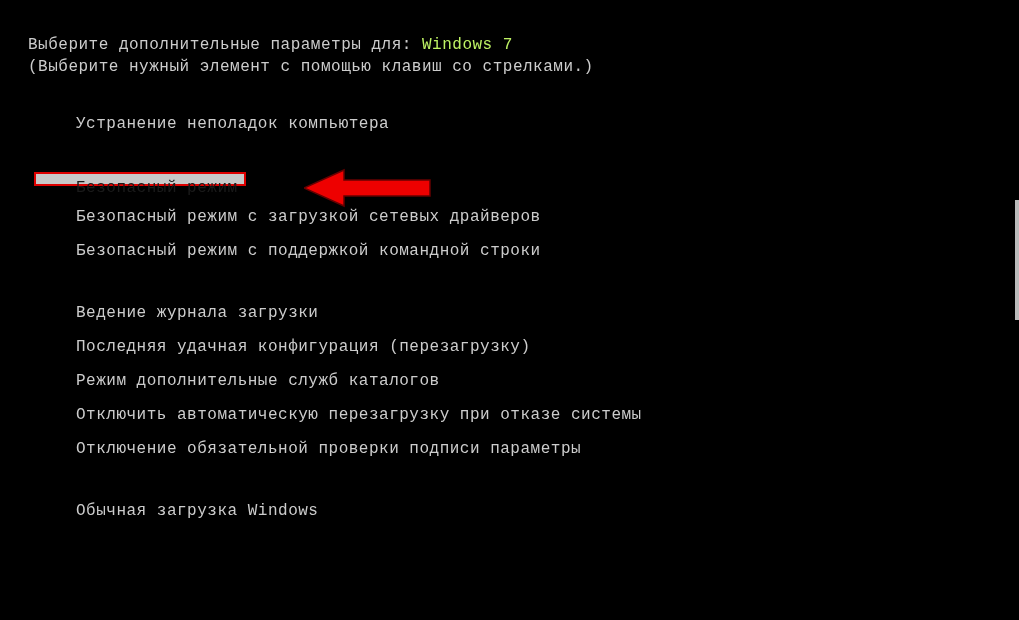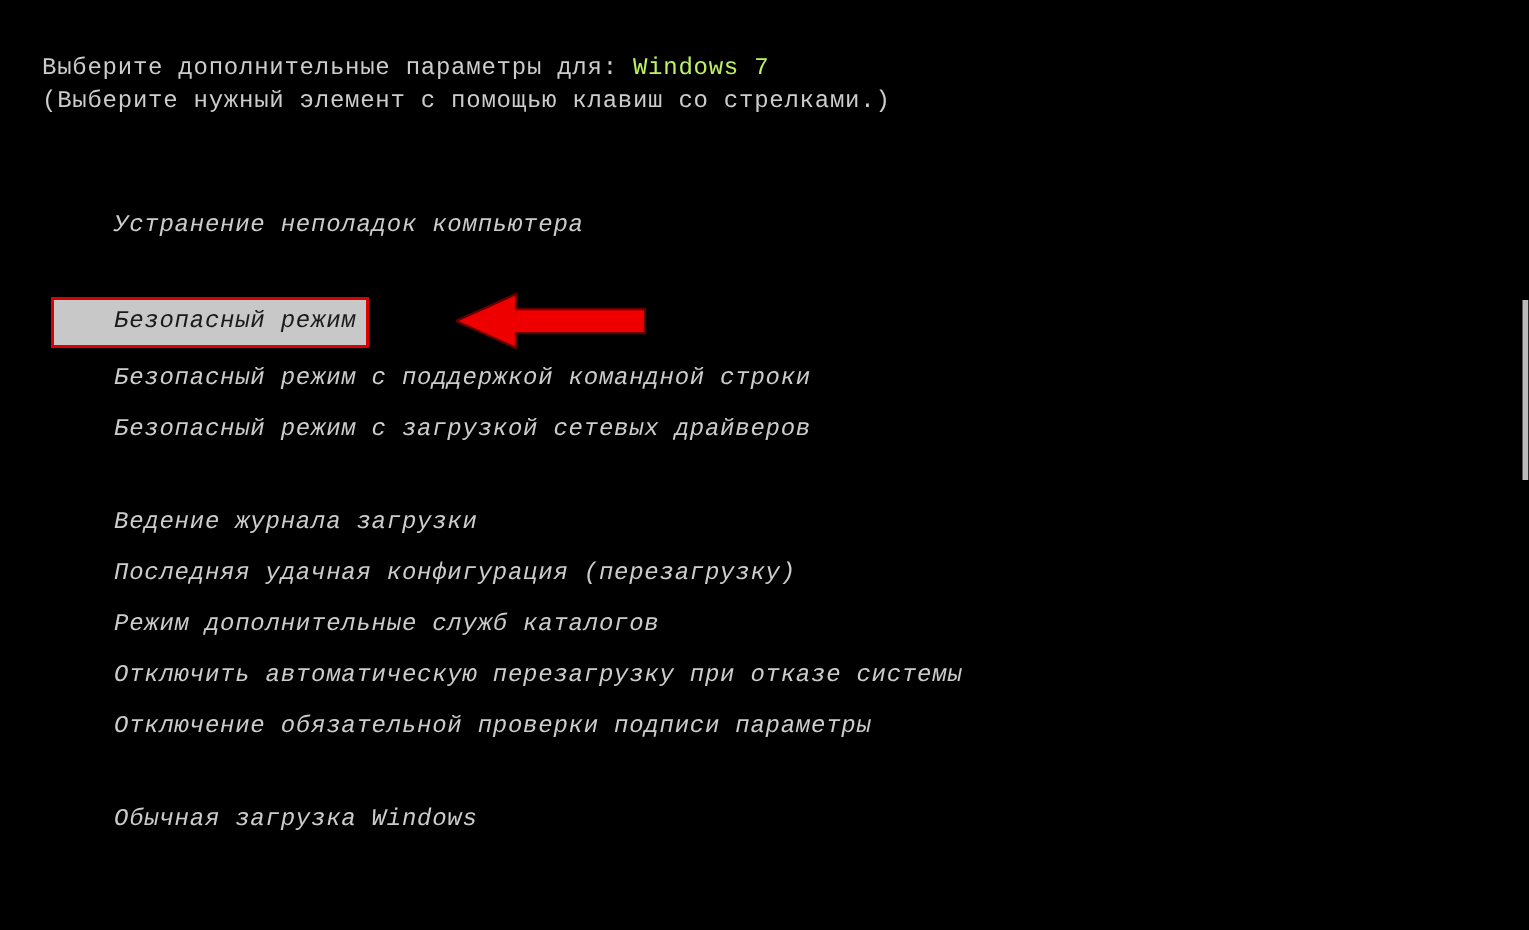--- a/index.html
+++ b/index.html
@@ -20,23 +20,22 @@
       padding-left: 28px;
       position: relative;
     }
     .header-line {
       margin-bottom: 4px;
     }
     .os-name {
       color: #bef264;
     }
     .menu-section {
-      margin-top: 60px;
+      margin-top: 34px;
       padding-left: 48px;
-      font-style: italic;
     }
     .menu-item {
       margin-bottom: 6px;
       line-height: 28px;
       height: 28px;
       white-space: nowrap;
     }
     .menu-group-gap {
       height: 28px;
     }
@@ -45,21 +44,21 @@
       margin-left: -42px;
       margin-bottom: 6px;
     }
     .selected-box {
       display: inline-block;
       border: 2px solid #dd0000;
       background: #c8c8c8;
       color: #1a1a1a;
       padding: 2px 6px 2px 40px;
       line-height: 24px;
-      height: 34px;
+      height: 14px;
       white-space: nowrap;
     }
     .arrow {
       position: absolute;
       left: 270px;
       top: -4px;
       width: 130px;
       height: 40px;
     }
     .arrow svg {
@@ -91,22 +90,22 @@
 
   <div class="selected-wrapper">
     <span class="selected-box">Безопасный режим</span>
     <span class="arrow">
       <svg viewBox="0 0 130 40">
         <polygon points="0,20 40,2 40,12 126,12 126,28 40,28 40,38" fill="#ee0000" stroke="#660000" stroke-width="1.5"></polygon>
       </svg>
     </span>
   </div>
 
+  <div class="menu-item">Безопасный режим с загрузкой сетевых драйверов</div>
   <div class="menu-item">Безопасный режим с поддержкой командной строки</div>
-  <div class="menu-item">Безопасный режим с загрузкой сетевых драйверов</div>
 
   <div class="menu-group-gap"></div>
 
   <div class="menu-item">Ведение журнала загрузки</div>
   <div class="menu-item">Последняя удачная конфигурация (перезагрузку)</div>
   <div class="menu-item">Режим дополнительные служб каталогов</div>
   <div class="menu-item">Отключить автоматическую перезагрузку при отказе системы</div>
   <div class="menu-item">Отключение обязательной проверки подписи параметры</div>
 
   <div class="menu-group-gap"></div>

